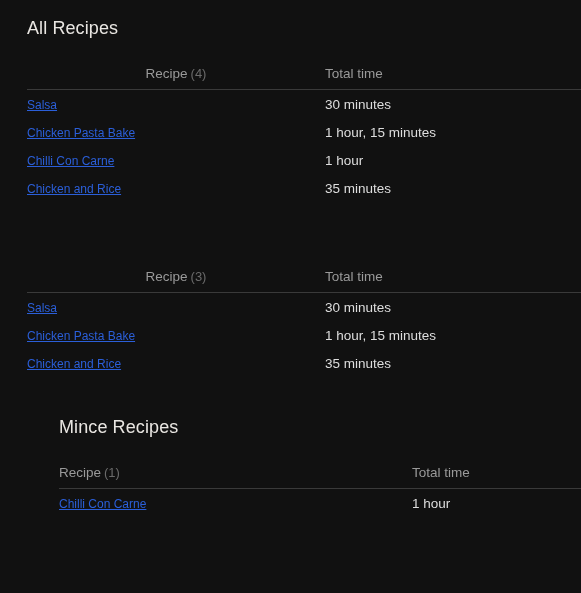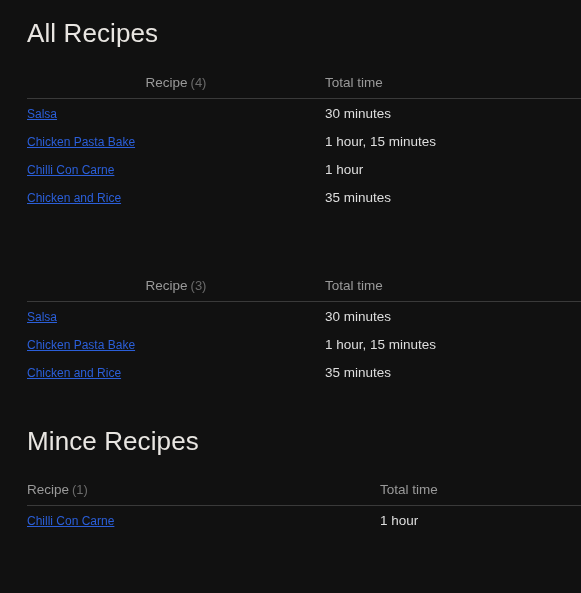--- a/index.html
+++ b/index.html
@@ -24,33 +24,33 @@
     box-sizing: border-box;
   }
 
   .section {
     padding-left: 27px;
     padding-right: 0;
   }
 
   .section-title {
     color: #e9e6e2;
-    font-size: 26px;
+    font-size: 18px;
     font-weight: 400;
     letter-spacing: 0.1px;
     line-height: 1.1;
     margin: 0;
     padding: 0;
     white-space: nowrap;
   }
 
   
   #section-0 { padding-top: 19px; }
   #section-1 { padding-top: 40px; }
-  #section-2 { padding-top: 41px; }
+  #section-2 { padding-top: 41px; margin-left: 32px; }
 
   .recipe-table {
     width: 554px;           
     border-collapse: collapse;
     table-layout: fixed;
     margin-top: 27px;
   }
 
   .recipe-table th {
     text-align: left;

